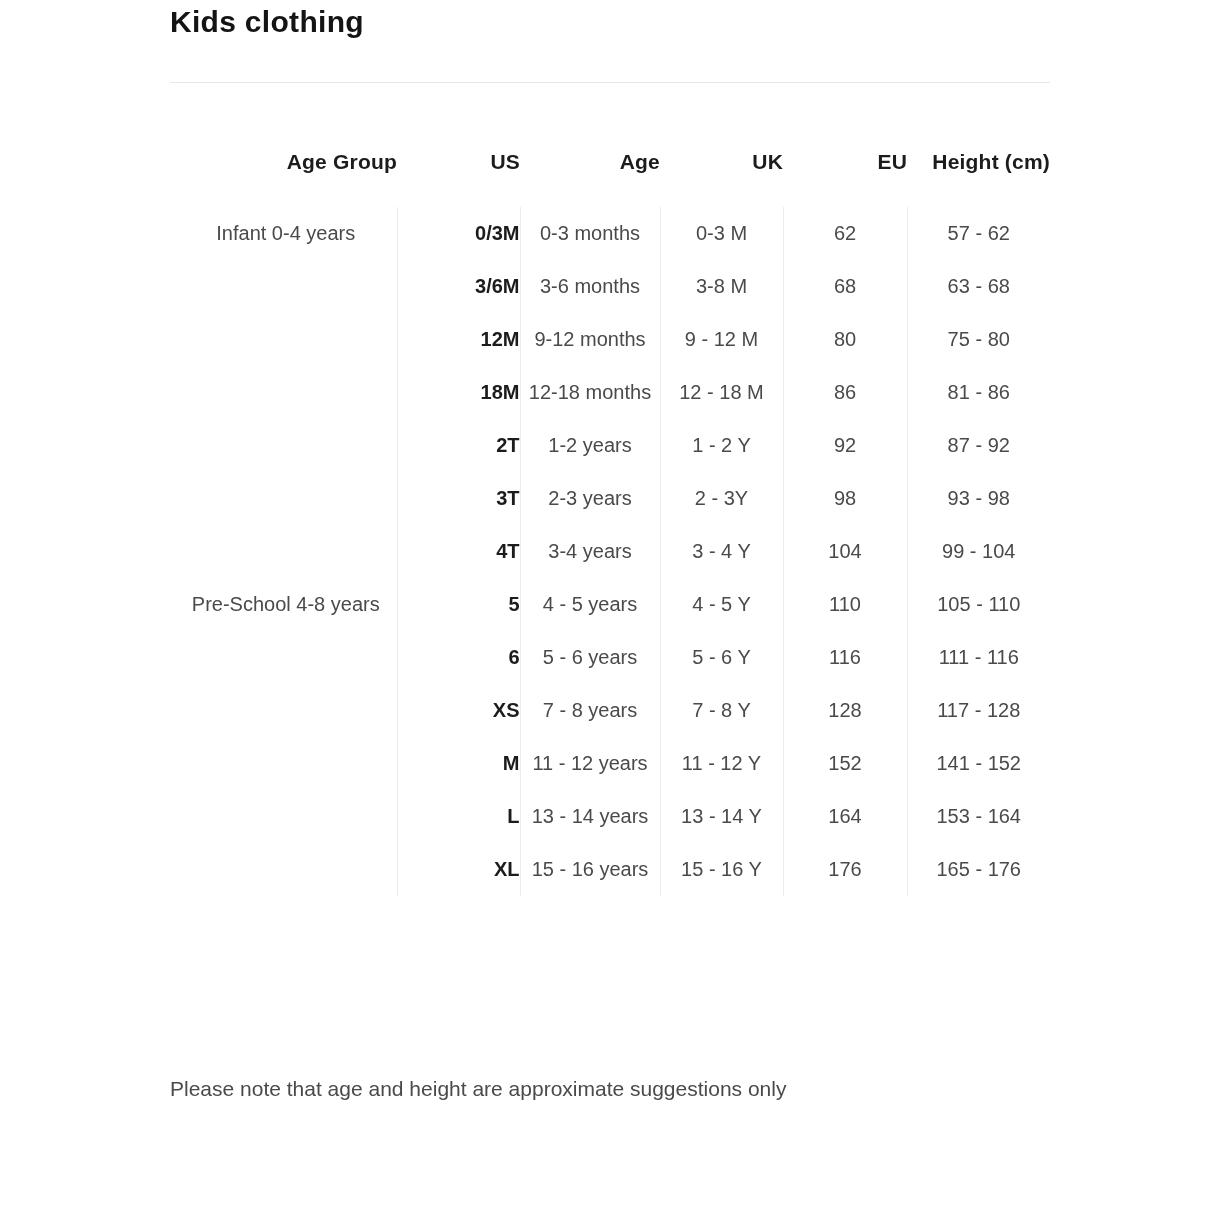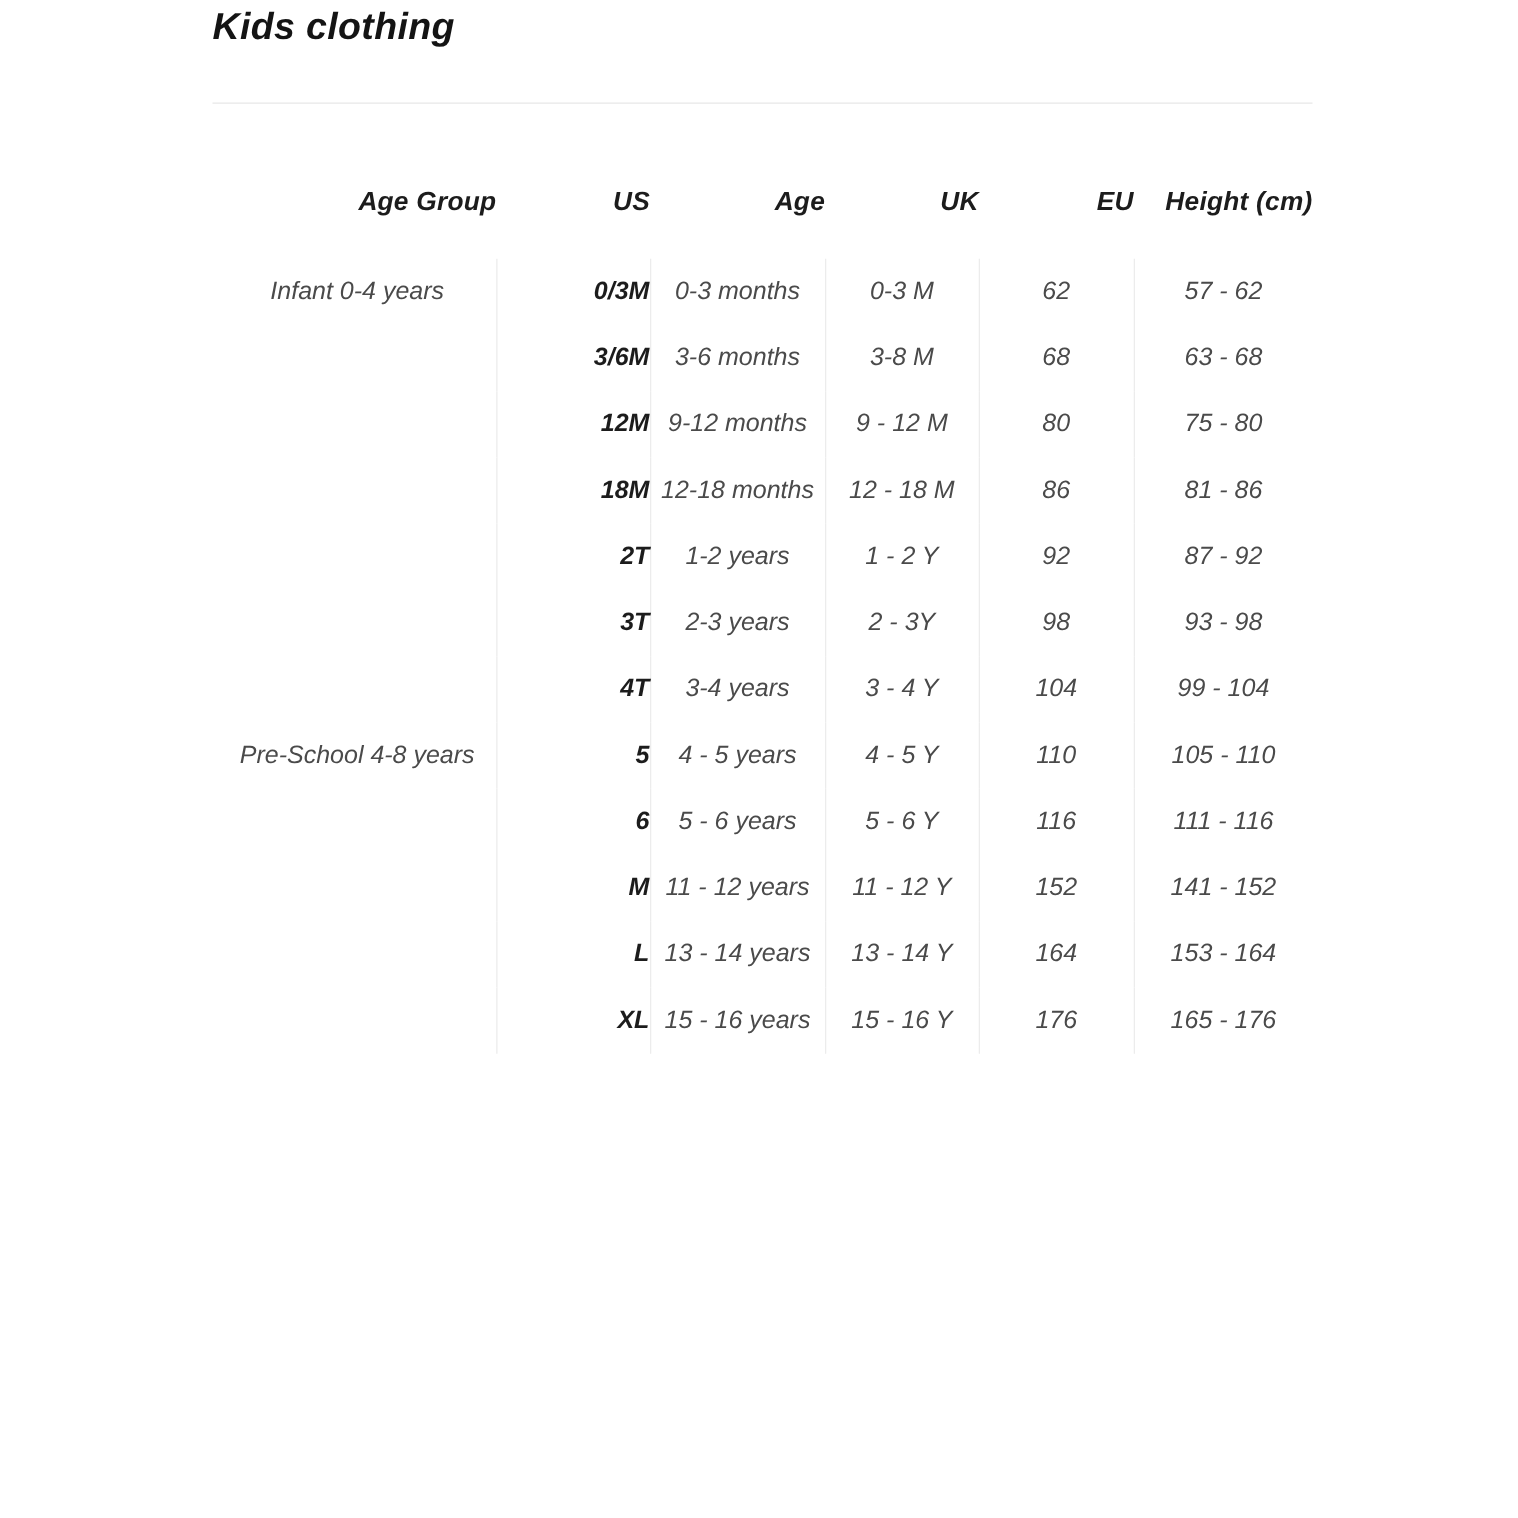--- a/index.html
+++ b/index.html
@@ -8,21 +8,20 @@
     width: 1214px;
     height: 1214px;
     font-family: "Liberation Sans", sans-serif;
     color: #4a4a4a;
     overflow: hidden;
   }
   .page {
     width: 1214px;
     height: 1214px;
     padding: 4px 164px 0 170px;
-    font-style: italic;
   }
   .title {
     font-size: 30px;
     line-height: 36px;
     font-weight: 700;
     color: #141414;
     letter-spacing: 0.3px;
   }
   .title-divider {
     border: none;
@@ -171,20 +170,28 @@
         <tr>
     <td class="group"></td>
     <td class="us">6</td>
     <td class="age">5 - 6 years</td>
     <td class="uk">5 - 6 Y</td>
     <td class="eu">116</td>
     <td class="height">111 - 116</td>
   </tr>
         <tr>
     <td class="group"></td>
+    <td class="us">XS</td>
+    <td class="age">7 - 8 years</td>
+    <td class="uk">7 - 8 Y</td>
+    <td class="eu">128</td>
+    <td class="height">117 - 128</td>
+  </tr>
+        <tr>
+    <td class="group"></td>
     <td class="us">M</td>
     <td class="age">11 - 12 years</td>
     <td class="uk">11 - 12 Y</td>
     <td class="eu">152</td>
     <td class="height">141 - 152</td>
   </tr>
         <tr>
     <td class="group"></td>
     <td class="us">L</td>
     <td class="age">13 - 14 years</td>
@@ -196,14 +203,15 @@
     <td class="group"></td>
     <td class="us">XL</td>
     <td class="age">15 - 16 years</td>
     <td class="uk">15 - 16 Y</td>
     <td class="eu">176</td>
     <td class="height">165 - 176</td>
   </tr>
       </tbody>
   </table>
 
+  <p class="footnote">Please note that age and height are approximate suggestions only</p>
 
 </div>
 
 </body></html>

